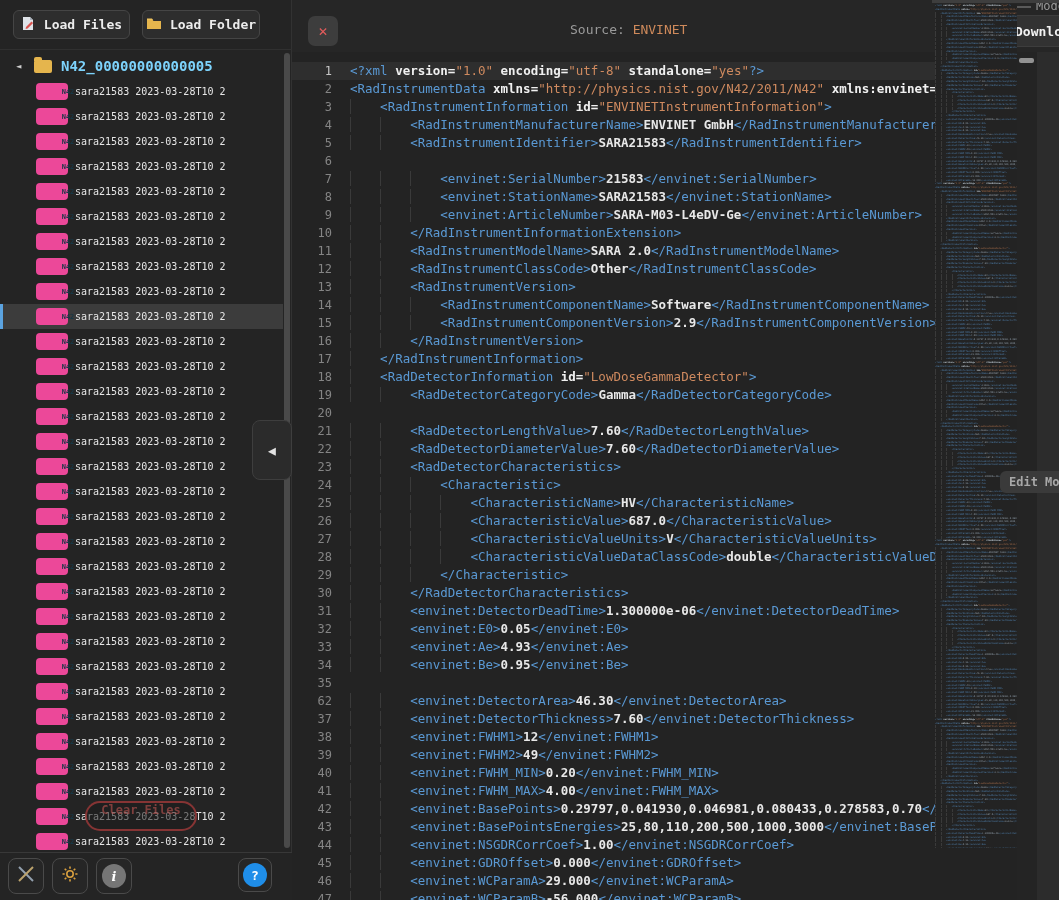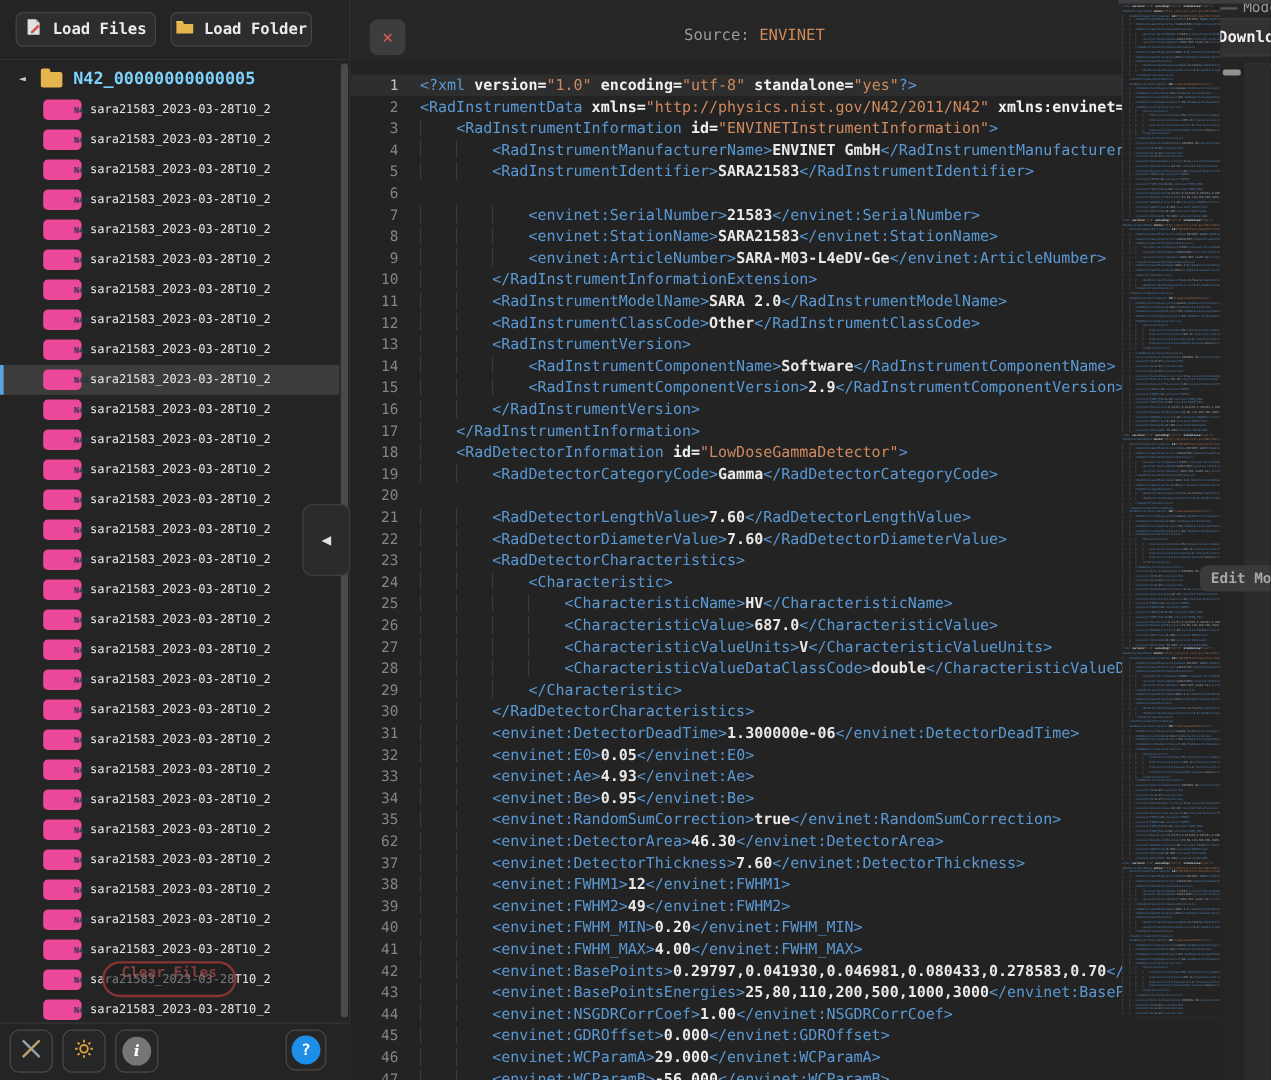--- a/index.html
+++ b/index.html
@@ -322,21 +322,21 @@
           <div class="cl"><span class="ln">25</span><span class="lc"><span class="ind">    </span><span class="ind">    </span><span class="ind">    </span><span class="ind">    </span><span class="tg">&lt;CharacteristicName</span><span class="tg">&gt;</span>HV<span class="tg">&lt;/CharacteristicName</span><span class="tg">&gt;</span></span></div>
           <div class="cl"><span class="ln">26</span><span class="lc"><span class="ind">    </span><span class="ind">    </span><span class="ind">    </span><span class="ind">    </span><span class="tg">&lt;CharacteristicValue</span><span class="tg">&gt;</span>687.0<span class="tg">&lt;/CharacteristicValue</span><span class="tg">&gt;</span></span></div>
           <div class="cl"><span class="ln">27</span><span class="lc"><span class="ind">    </span><span class="ind">    </span><span class="ind">    </span><span class="ind">    </span><span class="tg">&lt;CharacteristicValueUnits</span><span class="tg">&gt;</span>V<span class="tg">&lt;/CharacteristicValueUnits</span><span class="tg">&gt;</span></span></div>
           <div class="cl"><span class="ln">28</span><span class="lc"><span class="ind">    </span><span class="ind">    </span><span class="ind">    </span><span class="ind">    </span><span class="tg">&lt;CharacteristicValueDataClassCode</span><span class="tg">&gt;</span>double<span class="tg">&lt;/CharacteristicValueDataClassCode</span></span></div>
           <div class="cl"><span class="ln">29</span><span class="lc"><span class="ind">    </span><span class="ind">    </span><span class="ind">    </span><span class="tg">&lt;/Characteristic</span><span class="tg">&gt;</span></span></div>
           <div class="cl"><span class="ln">30</span><span class="lc"><span class="ind">    </span><span class="ind">    </span><span class="tg">&lt;/RadDetectorCharacteristics</span><span class="tg">&gt;</span></span></div>
           <div class="cl"><span class="ln">31</span><span class="lc"><span class="ind">    </span><span class="ind">    </span><span class="tg">&lt;envinet:DetectorDeadTime</span><span class="tg">&gt;</span>1.300000e-06<span class="tg">&lt;/envinet:DetectorDeadTime</span><span class="tg">&gt;</span></span></div>
           <div class="cl"><span class="ln">32</span><span class="lc"><span class="ind">    </span><span class="ind">    </span><span class="tg">&lt;envinet:E0</span><span class="tg">&gt;</span>0.05<span class="tg">&lt;/envinet:E0</span><span class="tg">&gt;</span></span></div>
           <div class="cl"><span class="ln">33</span><span class="lc"><span class="ind">    </span><span class="ind">    </span><span class="tg">&lt;envinet:Ae</span><span class="tg">&gt;</span>4.93<span class="tg">&lt;/envinet:Ae</span><span class="tg">&gt;</span></span></div>
           <div class="cl"><span class="ln">34</span><span class="lc"><span class="ind">    </span><span class="ind">    </span><span class="tg">&lt;envinet:Be</span><span class="tg">&gt;</span>0.95<span class="tg">&lt;/envinet:Be</span><span class="tg">&gt;</span></span></div>
-          <div class="cl"><span class="ln">35</span><span class="lc"><span class="ind">    </span><span class="ind">    </span><span class="tg">&lt;envinet:RandomSumCorrection</span><span class="tg">&gt;</span>true<span class="tg">&lt;/envinet:RandomSumCorrection</span><span class="tg">&gt;</span></span></div>
+          <div class="cl"><span class="ln">35</span></div>
           <div class="cl"><span class="ln">62</span><span class="lc"><span class="ind">    </span><span class="ind">    </span><span class="tg">&lt;envinet:DetectorArea</span><span class="tg">&gt;</span>46.30<span class="tg">&lt;/envinet:DetectorArea</span><span class="tg">&gt;</span></span></div>
           <div class="cl"><span class="ln">37</span><span class="lc"><span class="ind">    </span><span class="ind">    </span><span class="tg">&lt;envinet:DetectorThickness</span><span class="tg">&gt;</span>7.60<span class="tg">&lt;/envinet:DetectorThickness</span><span class="tg">&gt;</span></span></div>
           <div class="cl"><span class="ln">38</span><span class="lc"><span class="ind">    </span><span class="ind">    </span><span class="tg">&lt;envinet:FWHM1</span><span class="tg">&gt;</span>12<span class="tg">&lt;/envinet:FWHM1</span><span class="tg">&gt;</span></span></div>
           <div class="cl"><span class="ln">39</span><span class="lc"><span class="ind">    </span><span class="ind">    </span><span class="tg">&lt;envinet:FWHM2</span><span class="tg">&gt;</span>49<span class="tg">&lt;/envinet:FWHM2</span><span class="tg">&gt;</span></span></div>
           <div class="cl"><span class="ln">40</span><span class="lc"><span class="ind">    </span><span class="ind">    </span><span class="tg">&lt;envinet:FWHM_MIN</span><span class="tg">&gt;</span>0.20<span class="tg">&lt;/envinet:FWHM_MIN</span><span class="tg">&gt;</span></span></div>
           <div class="cl"><span class="ln">41</span><span class="lc"><span class="ind">    </span><span class="ind">    </span><span class="tg">&lt;envinet:FWHM_MAX</span><span class="tg">&gt;</span>4.00<span class="tg">&lt;/envinet:FWHM_MAX</span><span class="tg">&gt;</span></span></div>
           <div class="cl"><span class="ln">42</span><span class="lc"><span class="ind">    </span><span class="ind">    </span><span class="tg">&lt;envinet:BasePoints</span><span class="tg">&gt;</span>0.29797,0.041930,0.046981,0.080433,0.278583,0.70<span class="tg">&lt;/envinet:BasePoints</span></span></div>
           <div class="cl"><span class="ln">43</span><span class="lc"><span class="ind">    </span><span class="ind">    </span><span class="tg">&lt;envinet:BasePointsEnergies</span><span class="tg">&gt;</span>25,80,110,200,500,1000,3000<span class="tg">&lt;/envinet:BasePointsEnergies</span></span></div>
           <div class="cl"><span class="ln">44</span><span class="lc"><span class="ind">    </span><span class="ind">    </span><span class="tg">&lt;envinet:NSGDRCorrCoef</span><span class="tg">&gt;</span>1.00<span class="tg">&lt;/envinet:NSGDRCorrCoef</span><span class="tg">&gt;</span></span></div>
           <div class="cl"><span class="ln">45</span><span class="lc"><span class="ind">    </span><span class="ind">    </span><span class="tg">&lt;envinet:GDROffset</span><span class="tg">&gt;</span>0.000<span class="tg">&lt;/envinet:GDROffset</span><span class="tg">&gt;</span></span></div>

